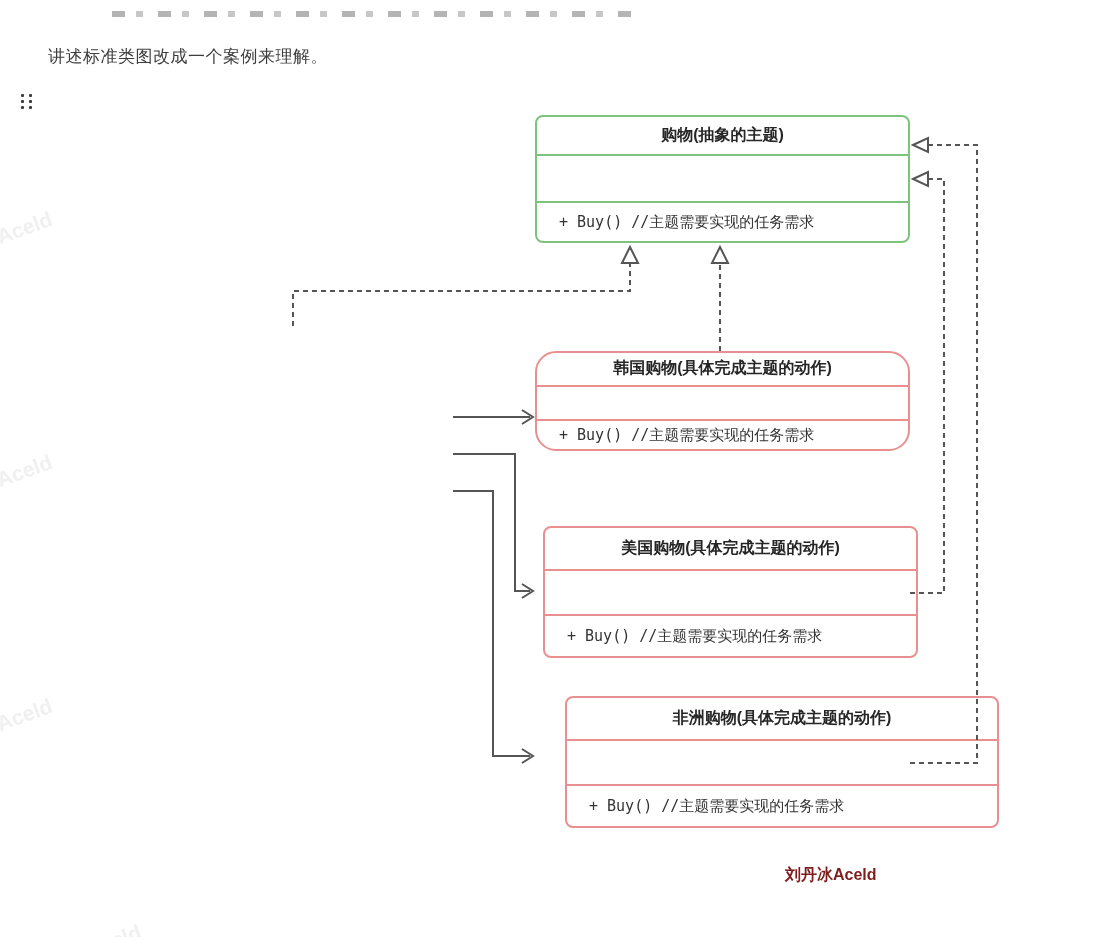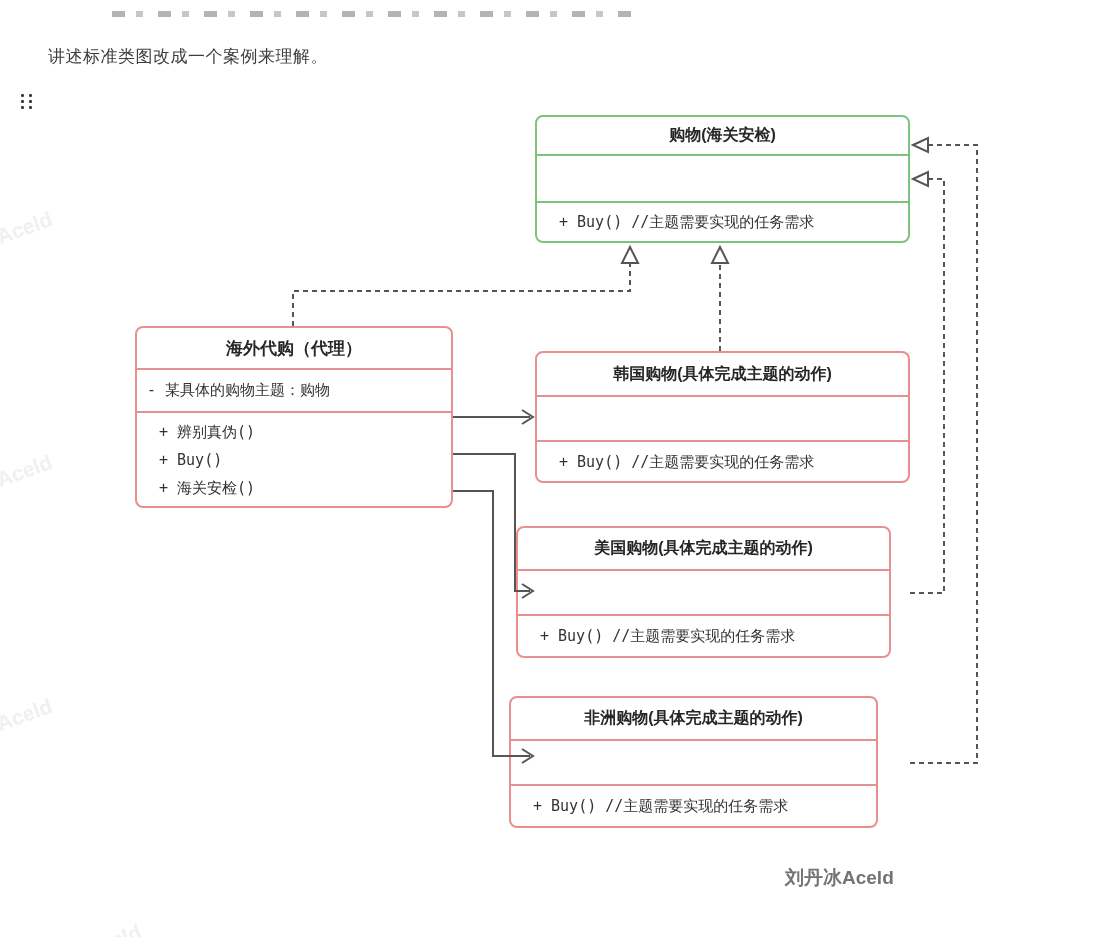--- a/index.html
+++ b/index.html
@@ -45,21 +45,21 @@
     font-family:"DejaVu Sans Mono","Liberation Mono",monospace;line-height:28px;
   }
   
   #connectors{position:absolute;left:0;top:0;pointer-events:none;}
   
   .wm-side{
     position:absolute;color:#f0f0f0;font-size:21px;font-weight:bold;
     transform:rotate(-20deg);user-select:none;
   }
   .wm-bottom{
-    position:absolute;left:785px;top:854px;color:#737373;font-size:19px;font-weight:bold;
+    position:absolute;left:785px;top:854px;color:#7f1d1d;font-size:16px;font-weight:bold;
   }
 </style>
 </head>
 <body>
 
 <div id="canvas">
 
   <div class="clipped-line"></div>
 
   <div class="paragraph">讲述标准类图改成一个案例来理解。</div>
@@ -67,54 +67,45 @@
   <div class="drag-handle">
     <i></i>
       <i></i>
       <i></i>
       <i></i>
       <i></i>
       <i></i>
   </div>
 
   <div class="uml-box green" style="left:535px;top:104px;width:375px;height:128px;">
-    <div class="uml-title sep" style="height:39px;">购物(海关安检)</div>
+    <div class="uml-title sep" style="height:39px;">购物(抽象的主题)</div>
     <div class="uml-attrs sep" style="height:47px;"></div>
     <div class="uml-methods">
       <span>+ Buy() //主题需要实现的任务需求</span>
     </div>
   </div>
 
-  <div class="uml-box pink" style="left:135px;top:315px;width:318px;height:182px;">
-    <div class="uml-title sep" style="height:42px;font-size:17px;">海外代购（代理）</div>
-    <div class="uml-attrs sep" style="height:43px;">- 某具体的购物主题：购物</div>
-    <div class="uml-methods">
-      <span>+ 辨别真伪()</span>
-      <span>+ Buy()</span>
-      <span>+ 海关安检()</span>
-    </div>
-  </div>
 
-  <div class="uml-box pink" style="left:535px;top:340px;width:375px;height:132px;">
+  <div class="uml-box pink" style="left:535px;top:340px;width:375px;height:100px;border-radius:21px;">
     <div class="uml-title sep" style="height:44px;">韩国购物(具体完成主题的动作)</div>
     <div class="uml-attrs sep" style="height:45px;"></div>
     <div class="uml-methods">
       <span>+ Buy() //主题需要实现的任务需求</span>
     </div>
   </div>
 
-  <div class="uml-box pink" style="left:516px;top:515px;width:375px;height:132px;">
+  <div class="uml-box pink" style="left:543px;top:515px;width:375px;height:132px;">
     <div class="uml-title sep" style="height:43px;">美国购物(具体完成主题的动作)</div>
     <div class="uml-attrs sep" style="height:45px;"></div>
     <div class="uml-methods">
       <span>+ Buy() //主题需要实现的任务需求</span>
     </div>
   </div>
 
-  <div class="uml-box pink" style="left:509px;top:685px;width:369px;height:132px;">
+  <div class="uml-box pink" style="left:565px;top:685px;width:434px;height:132px;">
     <div class="uml-title sep" style="height:43px;">非洲购物(具体完成主题的动作)</div>
     <div class="uml-attrs sep" style="height:45px;"></div>
     <div class="uml-methods">
       <span>+ Buy() //主题需要实现的任务需求</span>
     </div>
   </div>
 
   <svg id="connectors" width="1110" height="937" viewBox="0 0 1110 937">
     <g stroke="#555555" stroke-width="2" fill="none">
 

